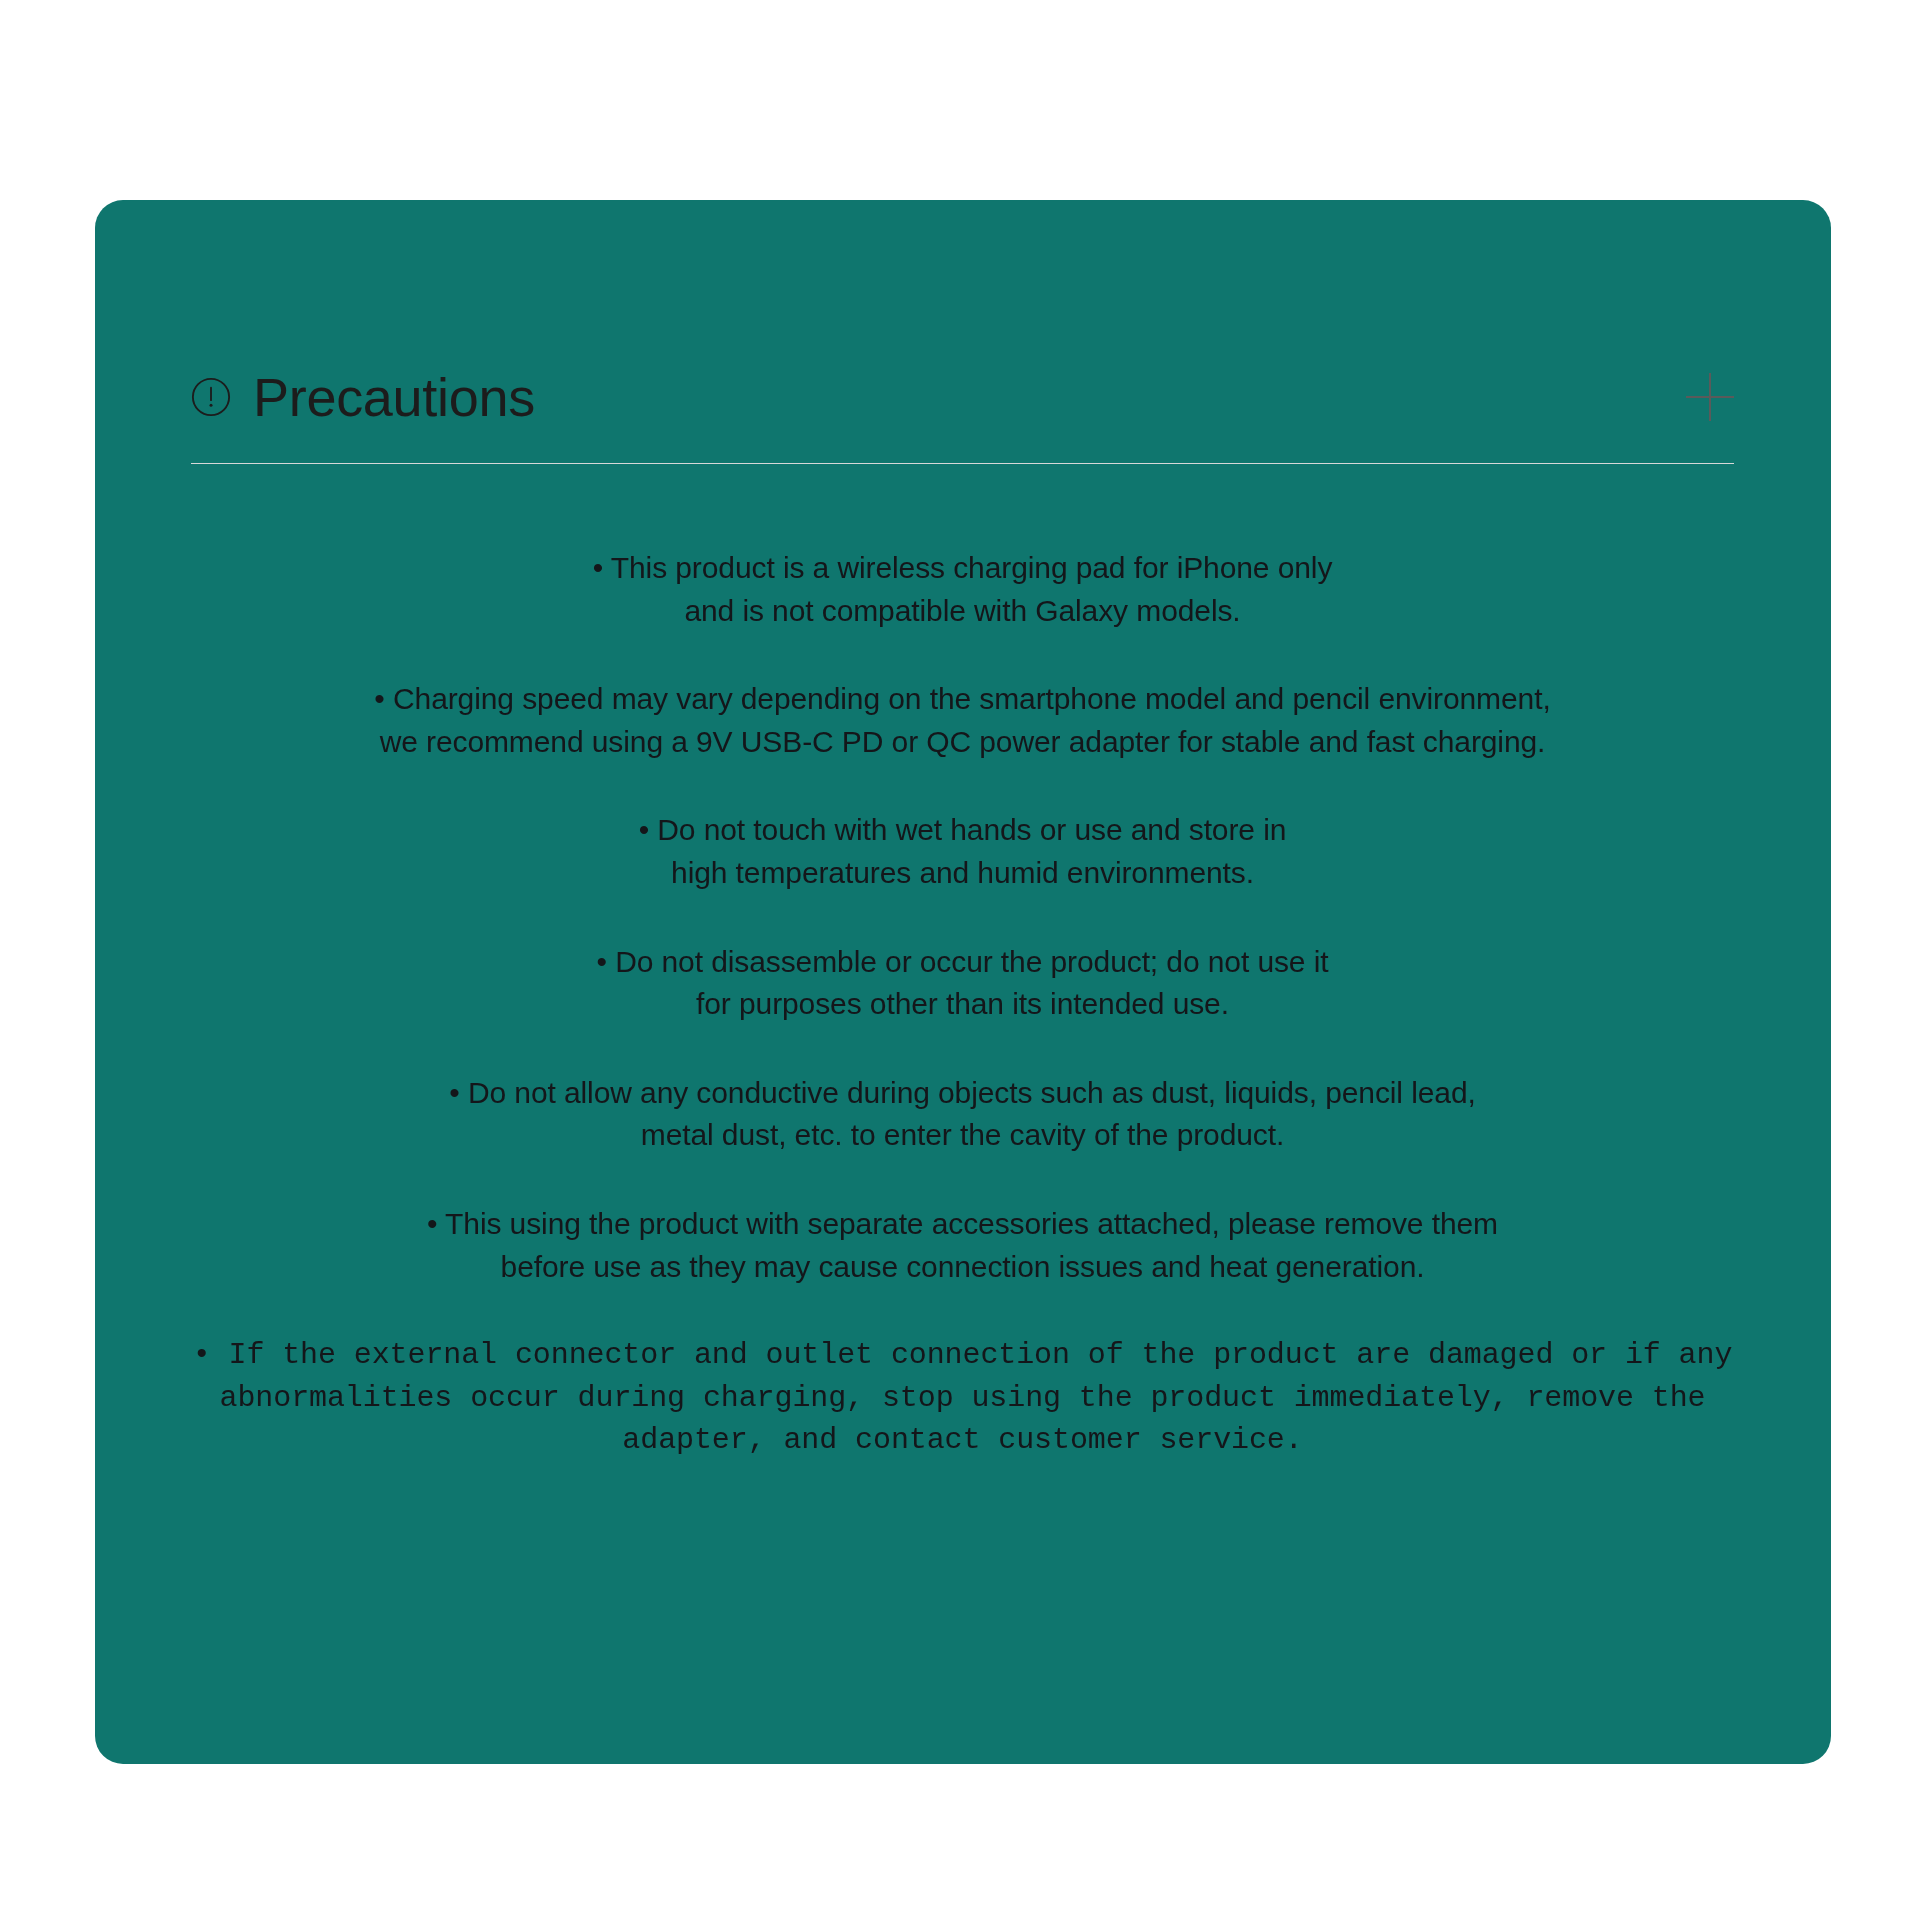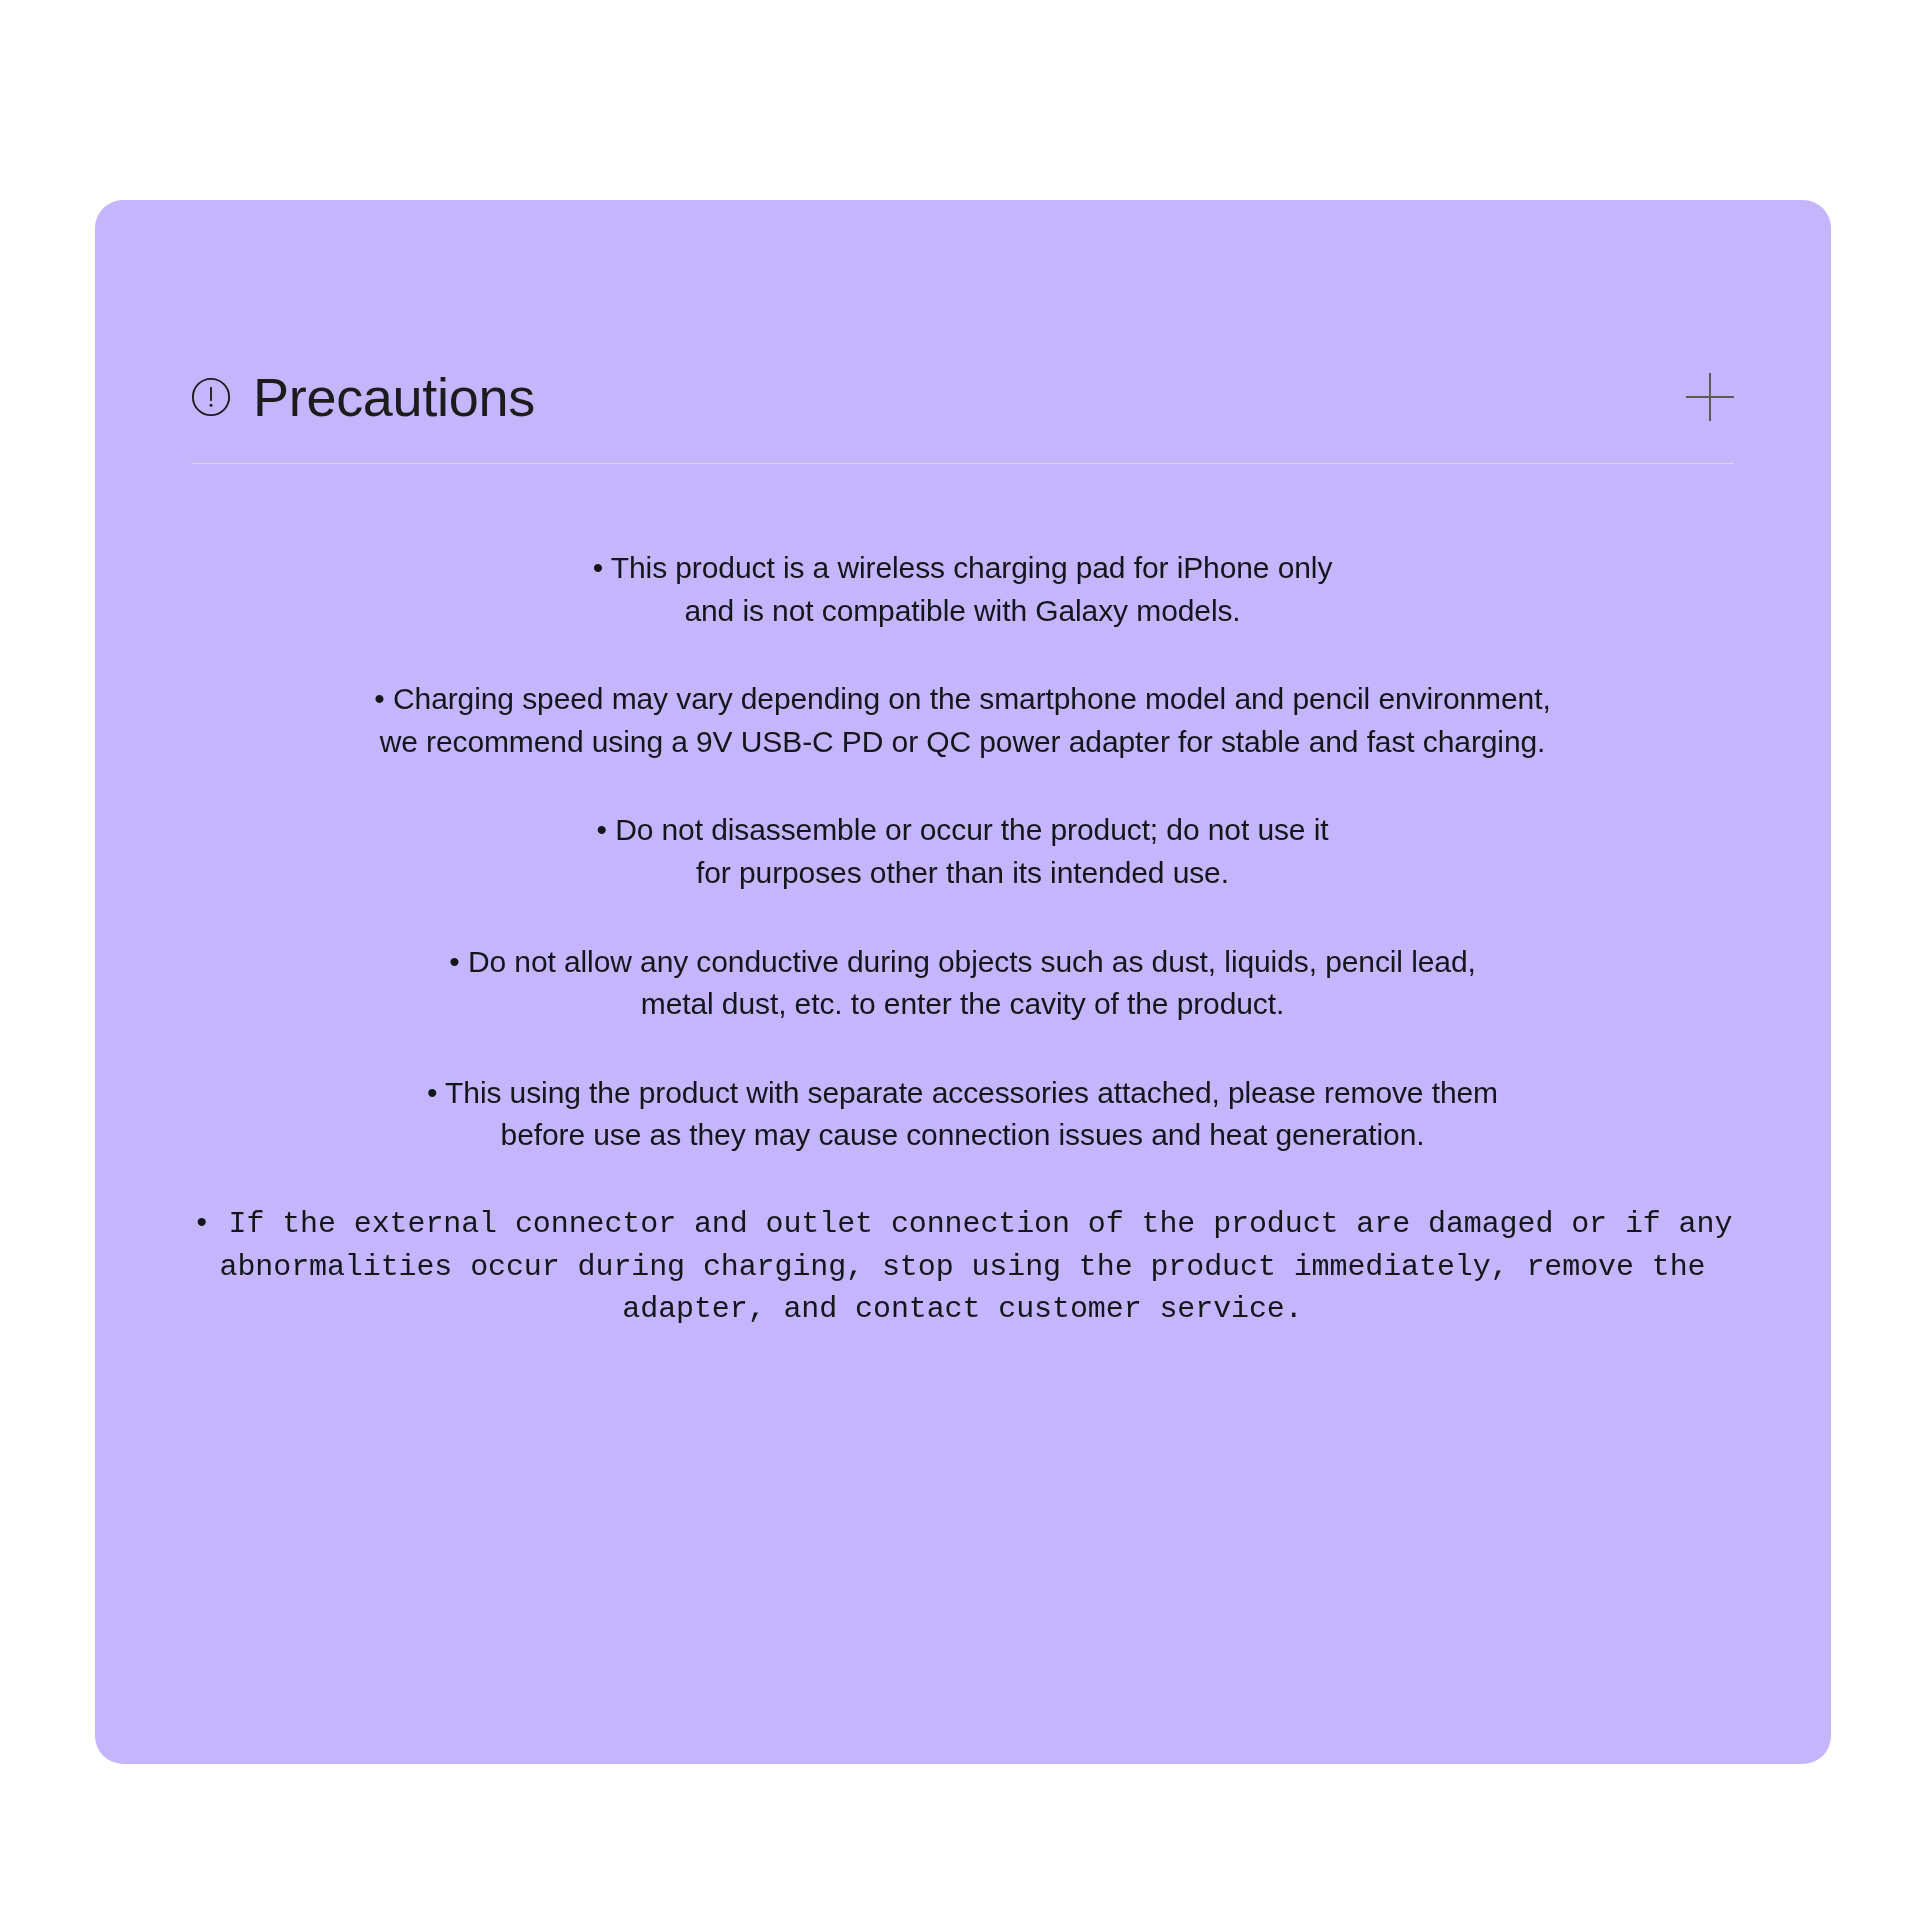--- a/index.html
+++ b/index.html
@@ -21,21 +21,21 @@
     background: #ffffff;
     box-sizing: border-box;
   }
 
   .card {
     position: absolute;
     left: 95px;
     top: 200px;
     width: 1736px;
     height: 1564px;
-    background: #c4b5fd;
+    background: #0f766e;
     border-radius: 28px;
     box-sizing: border-box;
     padding: 0;
   }
 
   .card-header {
     position: absolute;
     left: 96px;
     top: 149px;
     width: 1543px;
@@ -147,20 +147,22 @@
       <div class="plus-btn"></div>
     </div>
 
     <div class="divider"></div>
 
     <div class="content">
       <div class="note">• This product is a wireless charging pad for iPhone only
 and is not compatible with Galaxy models.</div>
       <div class="note">• Charging speed may vary depending on the smartphone model and pencil environment,
 we recommend using a 9V USB-C PD or QC power adapter for stable and fast charging.</div>
+      <div class="note">• Do not touch with wet hands or use and store in
+high temperatures and humid environments.</div>
       <div class="note">• Do not disassemble or occur the product; do not use it
 for purposes other than its intended use.</div>
       <div class="note">• Do not allow any conductive during objects such as dust, liquids, pencil lead,
 metal dust, etc. to enter the cavity of the product.</div>
       <div class="note">• This using the product with separate accessories attached, please remove them
 before use as they may cause connection issues and heat generation.</div>
       <div class="note">• If the external connector and outlet connection of the product are damaged or if any
 abnormalities occur during charging, stop using the product immediately, remove the
 adapter, and contact customer service.</div>
     </div>

